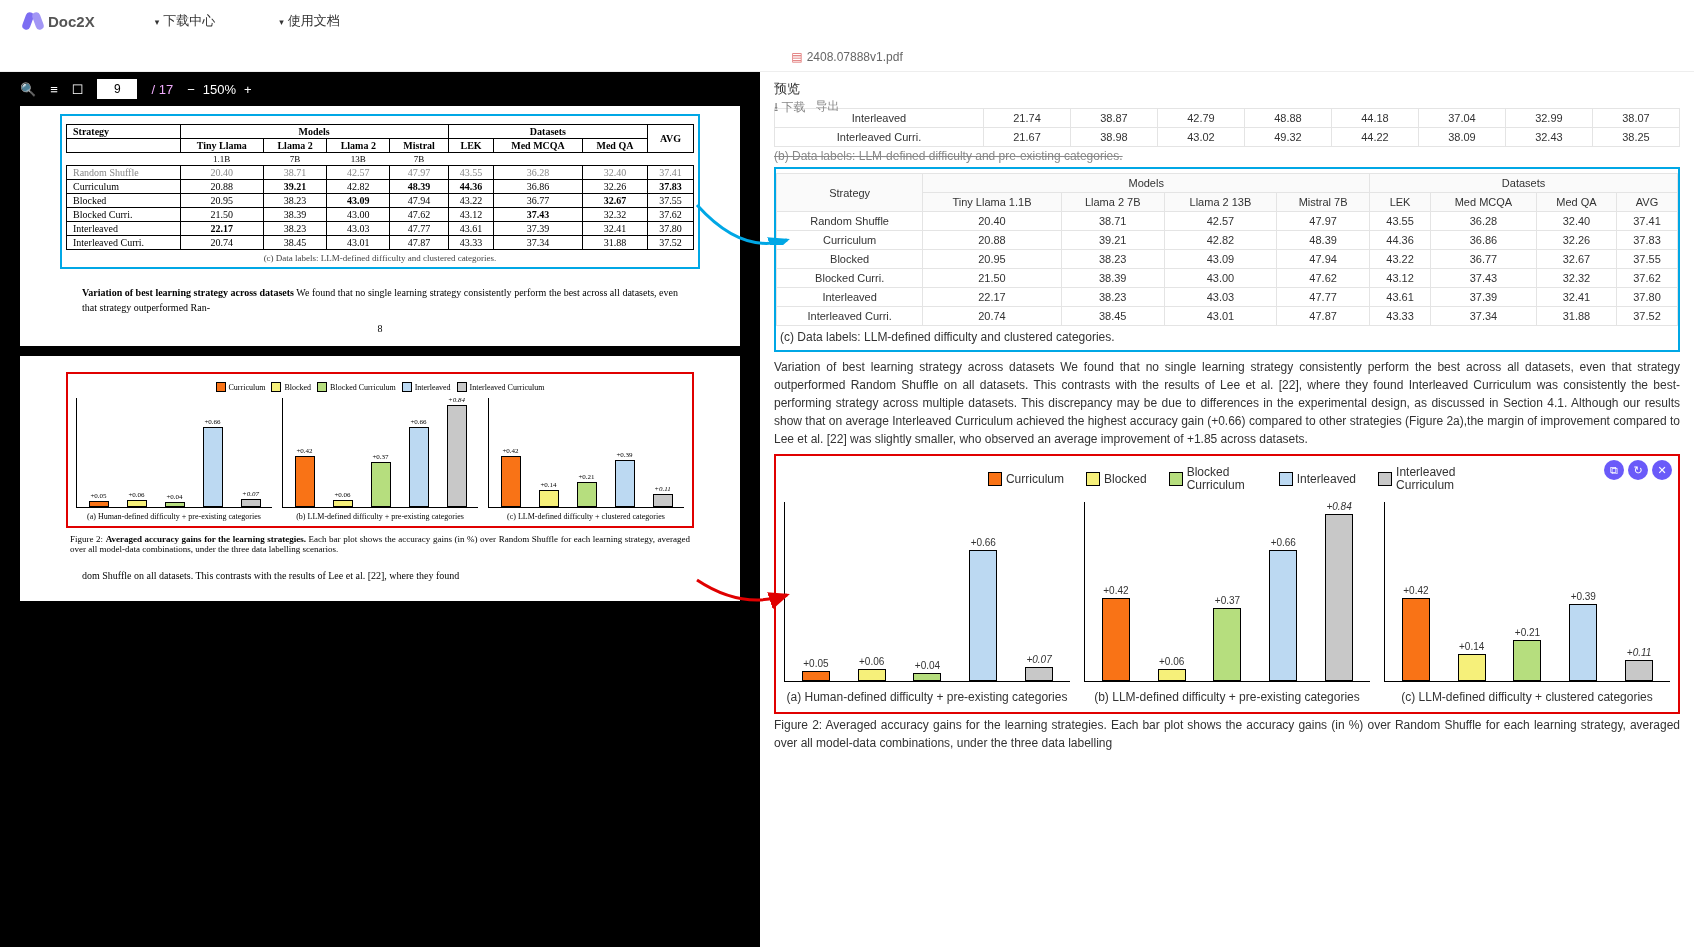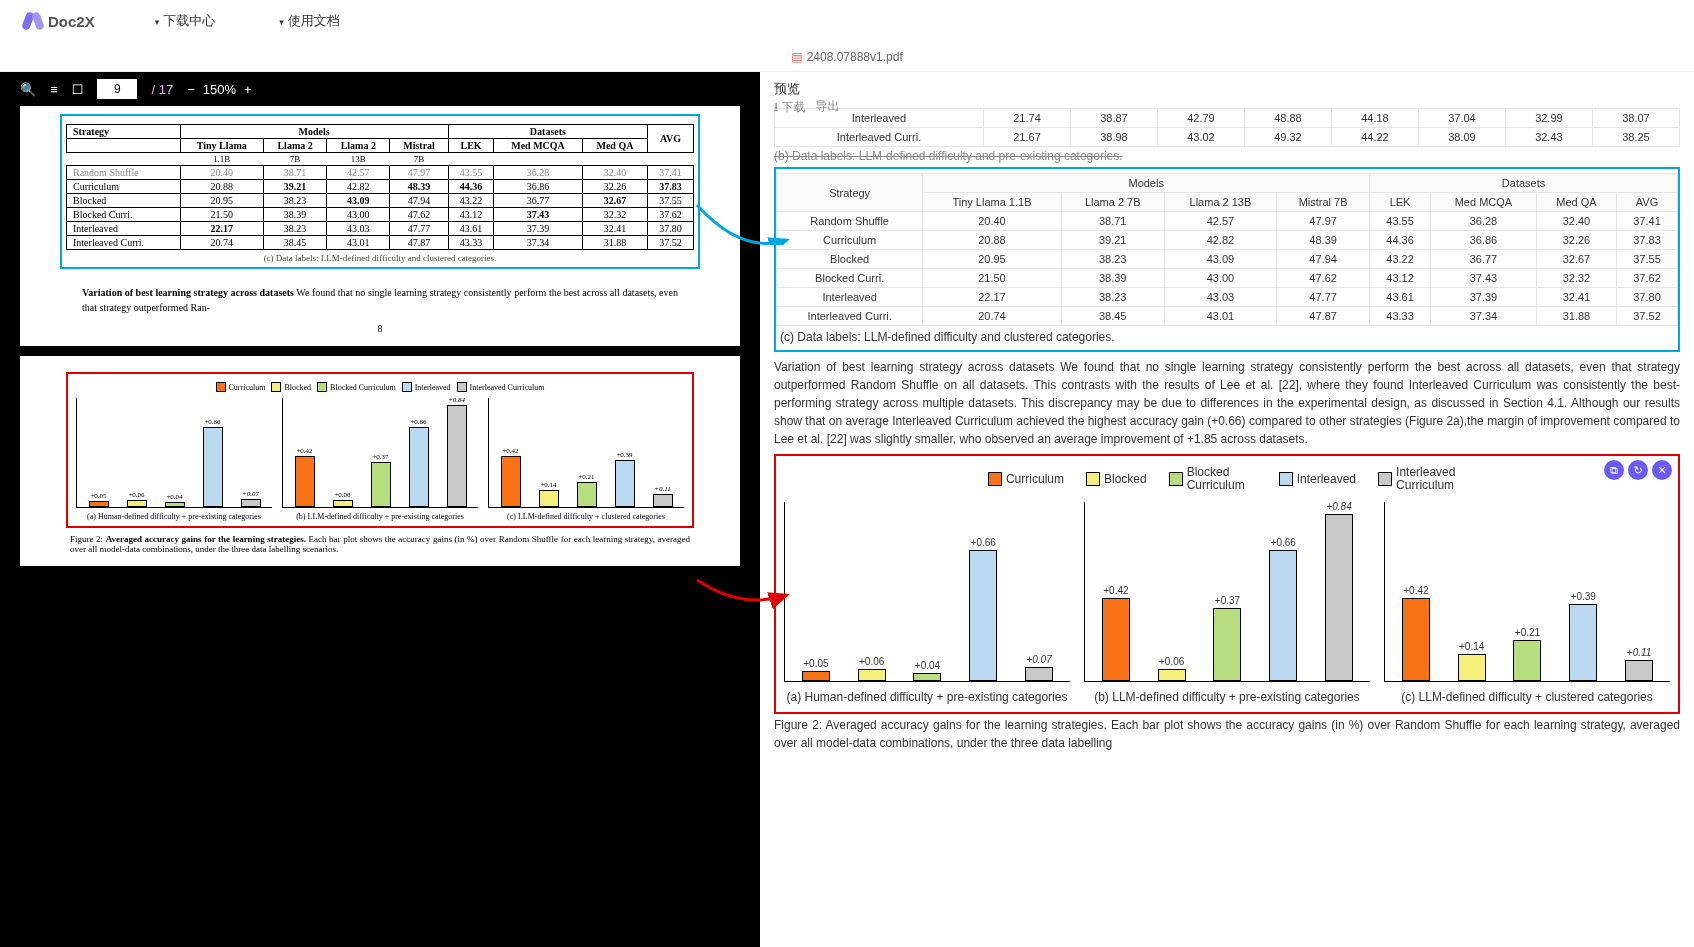--- a/index.html
+++ b/index.html
@@ -306,20 +306,21 @@
                 </div>
                 <div class="bar c-ic" style="height: 12.2222%; border: 1px solid rgb(0, 0, 0);">
                   <span>+0.11</span>
                 </div>
               </div>
               <div class="cap">(c) LLM-defined difficulty + clustered categories</div>
             </div>
           </div>
       </div>
       <p class="fig-cap"><span>Figure 2: </span><b>Averaged accuracy gains for the learning strategies.</b><span> Each bar plot shows the accuracy gains (in %) over Random Shuffle for each learning strategy, averaged over all model-data combinations, under the three data labelling scenarios.</span></p>
+      <p class="para" style="margin-top:14px">dom Shuffle on all datasets. This contrasts with the results of Lee et al. [22], where they found</p>
     </div>
   </div>
 
   <div class="right">
     <div class="r-bar">
       <span>预览</span>
       <div class="tools">
         <span>⭳ <span>下载</span></span>
         <span>导出</span>
       </div>

